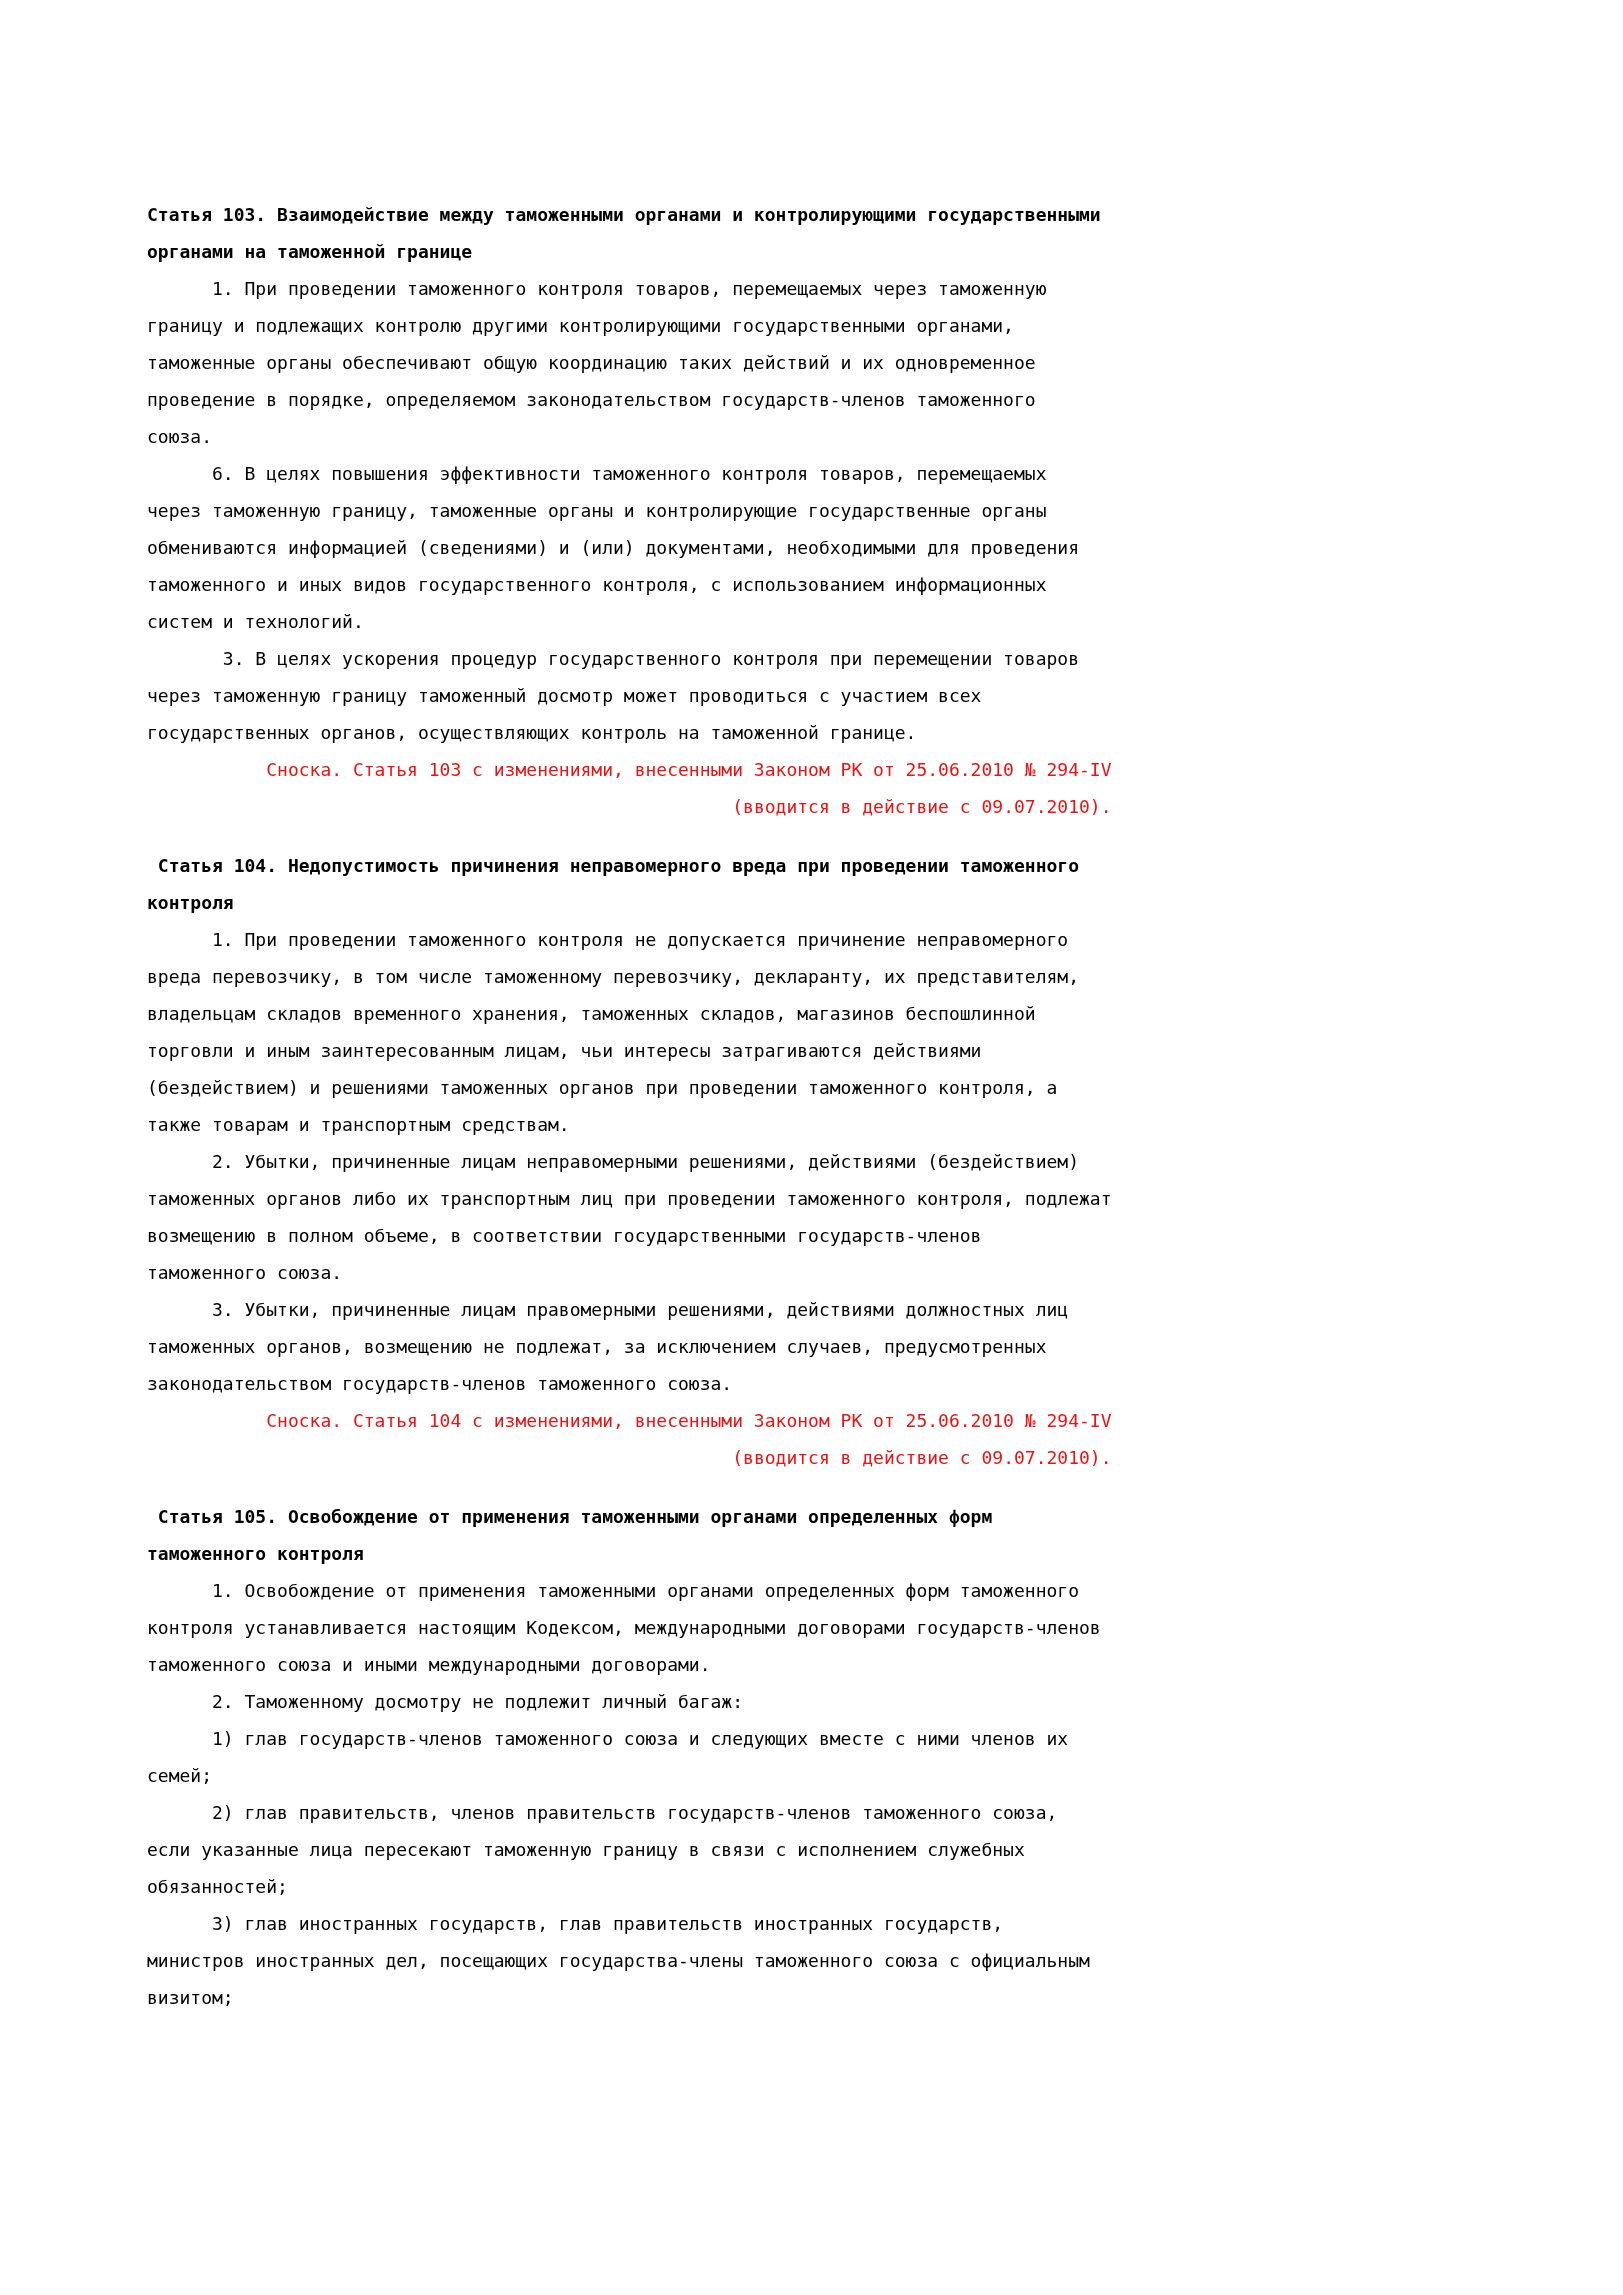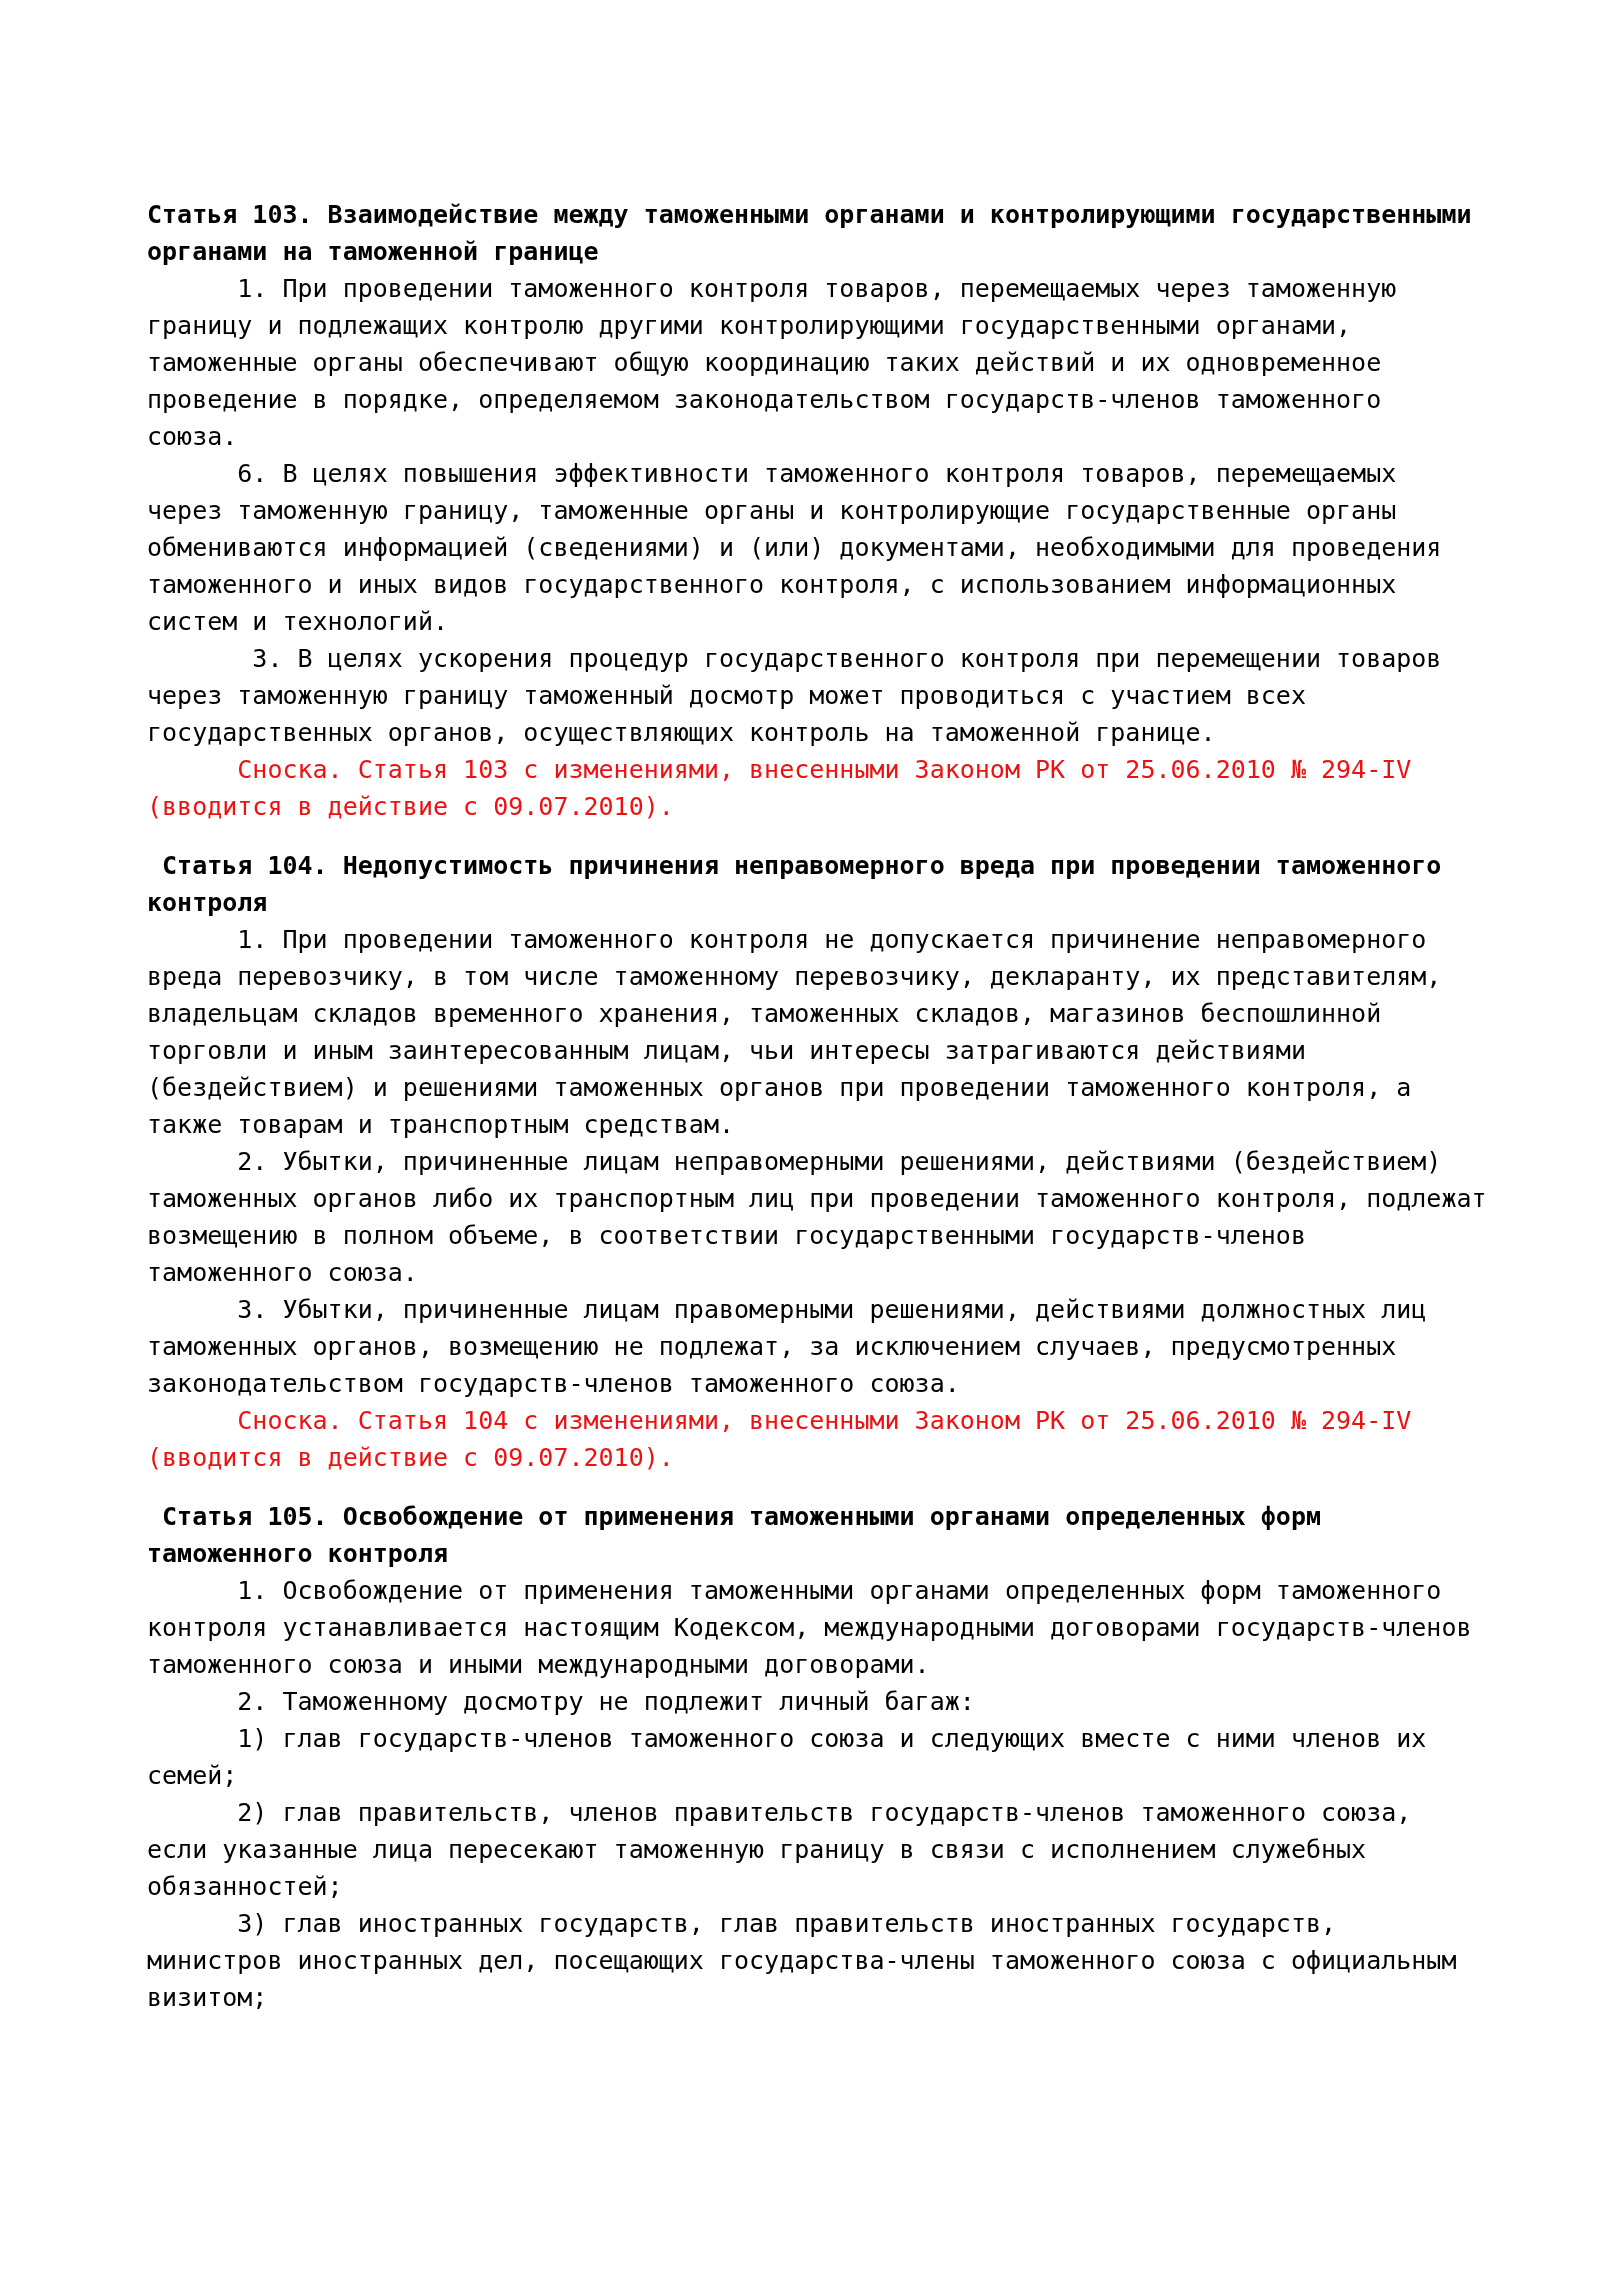--- a/index.html
+++ b/index.html
@@ -12,36 +12,37 @@
     width: 1623px;
     height: 2295px;
     background: var(--page-bg, #ffffff);
     overflow: hidden;
   }
   .doc {
     position: absolute;
     left: 147px;
     top: 196px;
     font-family: "DejaVu Sans Mono", "Liberation Mono", monospace;
-    font-size: 25px;
+    font-size: 18px;
     line-height: 37px;
     color: var(--text-color, #000000);
   }
   .section + .section {
     margin-top: 22px;
   }
   .line {
     white-space: pre;
     min-height: 37px;
   }
   .heading-line {
     font-weight: bold;
   }
   .note-line {
     color: var(--note-color, #ee1111);
+    text-align: right;
   }
 </style>
 </head>
 <body>
 
 <div class="page">
   <div class="doc" id="doc">
       <div class="section">
         <div class="line heading-line">Статья 103. Взаимодействие между таможенными органами и контролирующими государственными</div>
         <div class="line heading-line">органами на таможенной границе</div>

